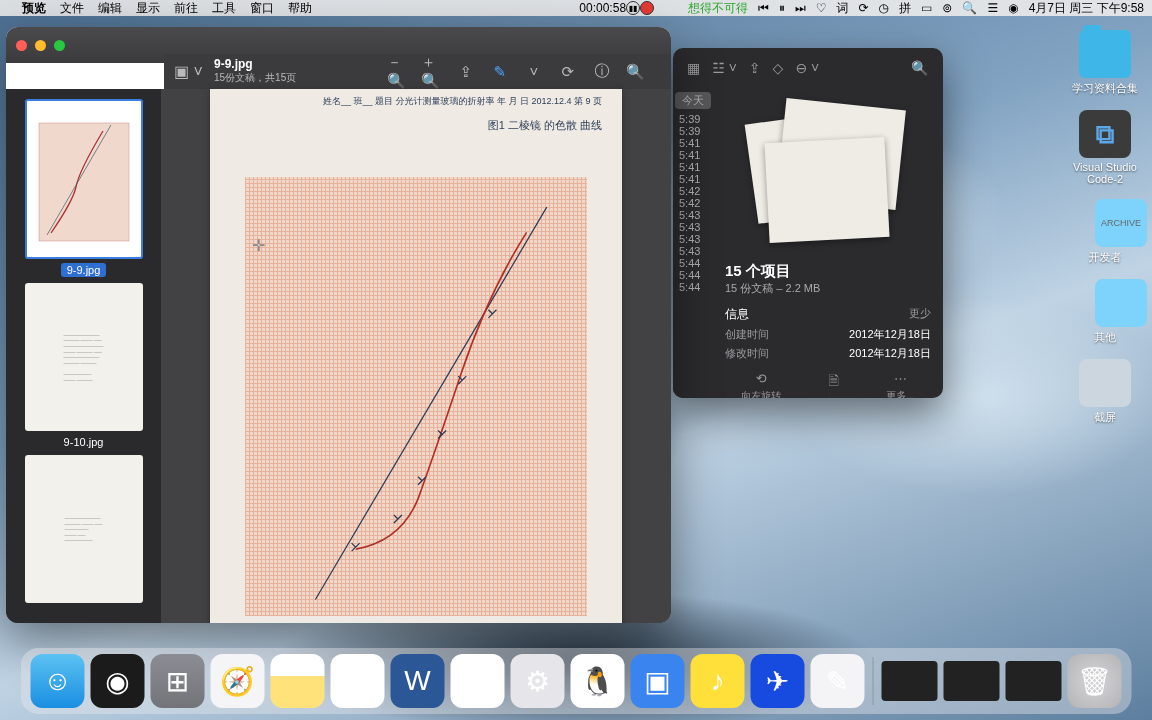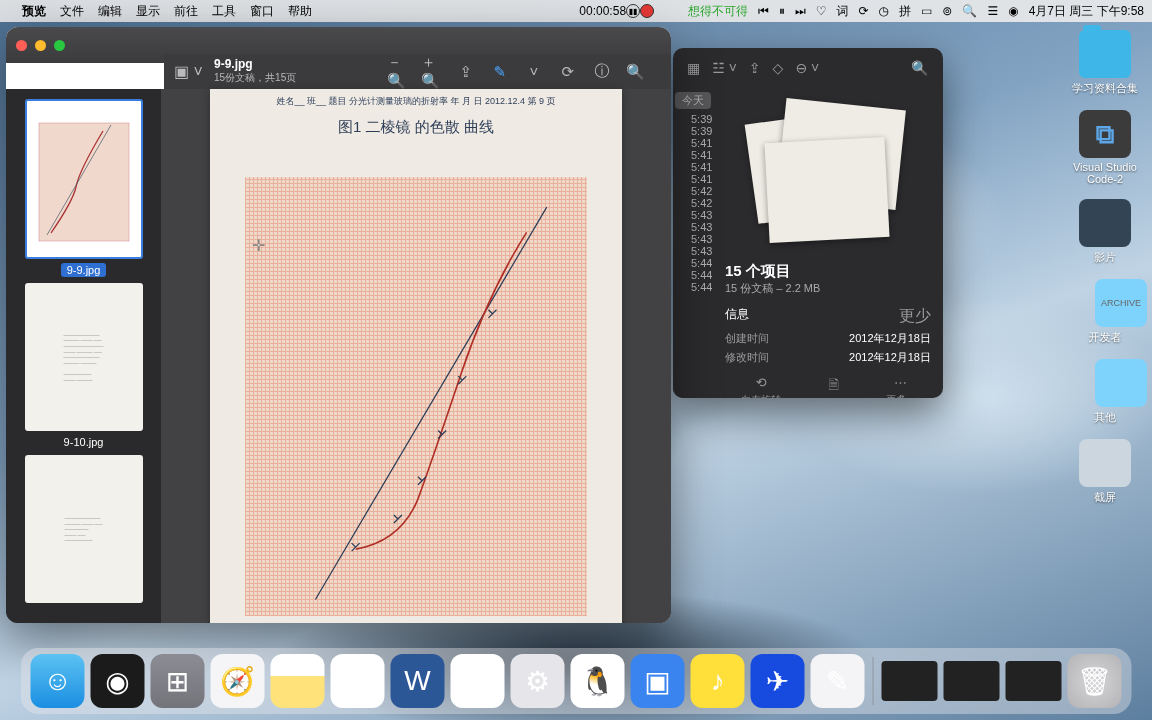--- a/index.html
+++ b/index.html
@@ -19,21 +19,21 @@
     radial-gradient(ellipse 400px 200px at 70% 30%, #d6e5f0 0%, transparent 50%),
     radial-gradient(ellipse 350px 180px at 85% 55%, #cfe0ed 0%, transparent 55%),
     radial-gradient(ellipse 300px 150px at 45% 60%, #3a5570 0%, transparent 55%),
     radial-gradient(ellipse 500px 120px at 50% 92%, #1e2b38 0%, transparent 60%),
     linear-gradient(160deg, #4d6f92 0%, #82a3c2 40%, #bfd3e4 60%, #5d7f9f 100%);
 }
 
 
 .menubar {
   position: absolute; top: 0; left: 0; right: 0;
-  height: 22px;
+  height: 16px;
   background: rgba(235,235,235,0.9);
   display: flex;
   align-items: center;
   font-size: 12px;
   color: #000;
   padding: 0 8px;
 }
 .menubar .menu-left { display: flex; align-items: center; gap: 14px; }
 .menubar .menu-left span:first-child { font-weight: bold; font-size: 14px; }
 .menubar .spacer { flex: 1; }
@@ -117,21 +117,21 @@
   display:flex; align-items:flex-start; justify-content:center;
   padding: 0;
   position:relative;
 }
 .docimg {
   width: 412px; height: 555px; background: #efeae4;
   position: relative;
   margin-top: 0;
   box-shadow: 0 2px 8px rgba(0,0,0,.3);
 }
-.docimg .header { position:absolute; top:6px; left:20px; right:20px; font-size:9px; color:#2f3f59; text-align:center; }
+.docimg .header { position:absolute; top:6px; left:20px; right:20px; font-size:9px; color:#2f3f59; text-align:right; }
 .docimg .grid {
   position:absolute; top:88px; left:35px; right:35px; bottom:28px;
   background:
     repeating-linear-gradient(0deg, #e7b299 0 1px, transparent 1px 4px),
     repeating-linear-gradient(90deg, #e7b299 0 1px, transparent 1px 4px),
     #f0d9cc;
 }
 .docimg .curve { position:absolute; top:88px; left:35px; right:35px; bottom:28px; }
 .crosshair { position:absolute; top:147px; left:42px; color:#888; font-size:16px; }
 
@@ -152,33 +152,33 @@
   padding: 0 14px; color:#9a9a9d;
 }
 .fn-toolbar .icn { font-size:14px; }
 .fn-body { display:flex; height: calc(100% - 40px); }
 .fn-times {
   width: 40px; padding: 4px 0; background:#2b2b2e;
   display:flex; flex-direction:column; gap: 0;
   font-size: 11px; color:#b0b0b2;
 }
 .fn-times .ttop { background:#575759; border-radius:4px; padding:1px 4px; margin:0 2px 4px; text-align:center; font-size:11px; }
-.fn-times div { padding-left: 18px; }
+.fn-times div { padding-left: 6px; }
 .fn-right { flex:1; padding: 6px 12px; }
 .fn-pile {
   width: 170px; height: 160px;
   position: relative;
   margin: 0 auto;
 }
 .note { position:absolute; width: 120px; height: 100px; background:#eeece4; box-shadow:0 2px 6px rgba(0,0,0,.4); font-size:3px; color:#555; padding:6px; }
 .fn-meta { margin-top: 8px; }
 .fn-meta .big { font-size: 15px; font-weight:600; color:#fff; }
 .fn-meta .sub { font-size: 11px; color:#a9a9ab; }
 .fn-info-head { display:flex; justify-content:space-between; margin-top:10px; font-size:12px; color:#fff; }
-.fn-info-head .less { color:#9a9a9d; font-size:16px; }
+.fn-info-head .less { color:#9a9a9d; font-size:11px; }
 .fn-row { display:flex; justify-content:space-between; font-size:11px; color:#9a9a9d; margin-top:4px;}
 .fn-actions { display:flex; justify-content:space-around; margin-top:10px; color:#9a9a9d; font-size:10px;}
 .fn-actions div { display:flex; flex-direction:column; align-items:center; gap:3px;}
 .fn-actions .aicn { font-size:13px;}
 
 
 .dock {
   position:absolute; bottom:6px; left:50%; transform:translateX(-50%);
   background: rgba(230,230,235,.42);
   border-radius: 18px;
@@ -257,24 +257,20 @@
 </div>
 
 <div class="desktop-icons">
   <div class="dicon">
       <div class="ico folder"></div>
       <div class="label">学习资料合集</div>
     </div>
   <div class="dicon">
       <div class="ico vsc">⧉</div>
       <div class="label">Visual Studio Code-2</div>
-    </div>
-  <div class="dicon">
-      <div class="ico" style="background:#334454"></div>
-      <div class="label">影片</div>
     </div>
   <div class="dicon">
       <div class="ico file" style="font-size:9px;color:#666">ARCHIVE</div>
       <div class="label">开发者</div>
     </div>
   <div class="dicon">
       <div class="ico file"></div>
       <div class="label">其他</div>
     </div>
   <div class="dicon">
@@ -393,21 +389,21 @@
         <div class="tlabel">9-10.jpg</div>
       </div>
       <div class="thumb thumb2">
         <div class="tbox">―――――――――<br>―――― ――― ――<br>――――――<br>――― ――<br>―――――――</div>
       </div>
     </div>
     <div class="pv-main">
       <div class="docimg">
         <div class="header">
           <div>姓名__ 班__ 题目 分光计测量玻璃的折射率  年 月 日 2012.12.4  第 9 页</div>
-          <div style="margin-top:10px; font-size:15px">图1  二棱镜 的色散 曲线</div>
+          <div style="margin-top:10px; font-size:11px">图1  二棱镜 的色散 曲线</div>
         </div>
         <div class="grid"></div>
         <svg class="curve" viewBox="0 0 340 440" preserveAspectRatio="none">
           <path d="M 70 420 L 300 30" stroke="#2a3a55" stroke-width="1.2" fill="none"></path>
           <path d="M 110 370 Q 155 362 172 320 Q 190 270 215 195 Q 242 115 280 55" stroke="#b03028" stroke-width="1.6" fill="none"></path>
           <g stroke="#2a3a55" stroke-width="1.2">
             <path d="M 110 368 l -4 -4 m 0 8 l 8 -8"></path>
             <path d="M 152 340 l -4 -4 m 0 8 l 8 -8"></path>
             <path d="M 176 302 l -4 -4 m 0 8 l 8 -8"></path>
             <path d="M 196 256 l -4 -4 m 0 8 l 8 -8"></path>

